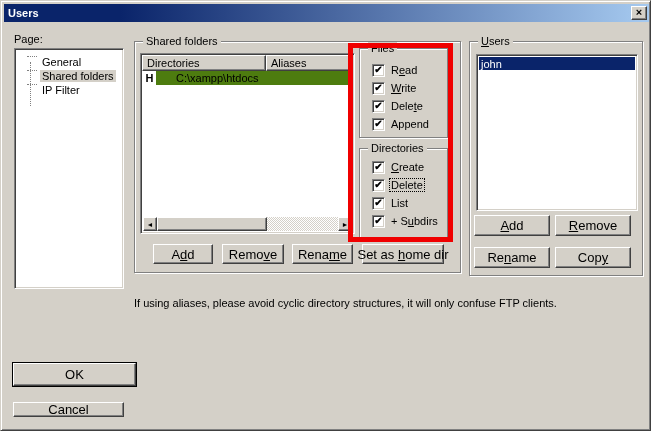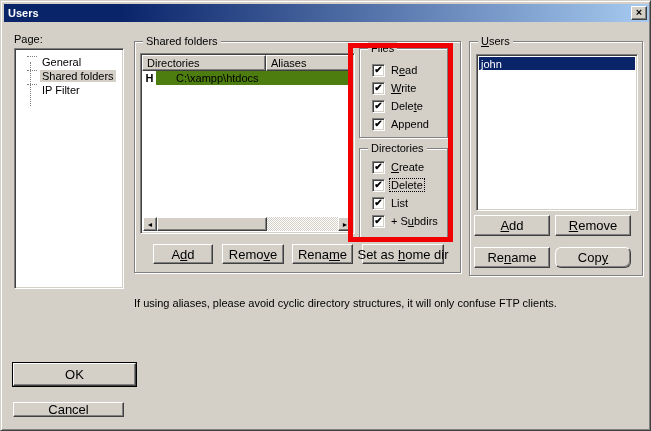--- a/index.html
+++ b/index.html
@@ -236,21 +236,21 @@
   </div>
   <div class="btn" style="left:473px; top:214px; width:76px; height:21px;">
     <span><span></span><u>A</u><span>dd</span></span>
   </div>
   <div class="btn" style="left:554px; top:214px; width:76px; height:21px;">
     <span><span></span><u>R</u><span>emove</span></span>
   </div>
   <div class="btn" style="left:473px; top:246px; width:76px; height:21px;">
     <span><span>Re</span><u>n</u><span>ame</span></span>
   </div>
-  <div class="btn" style="left:554px; top:246px; width:76px; height:21px;border-radius:6px;">
+  <div class="btn" style="left:554px; top:246px; width:76px; height:21px;">
     <span><span>Cop</span><u>y</u><span></span></span>
   </div>
 
   <div class="notes">
     <div class="note-line note-gap">If using aliases, please avoid cyclic directory structures, it will only confuse FTP clients.</div>
   </div>
 
   <div class="btn default" style="left:12px; top:362px; width:123px; height:23px;text-align:right;">
     <span>OK</span>
   </div>

